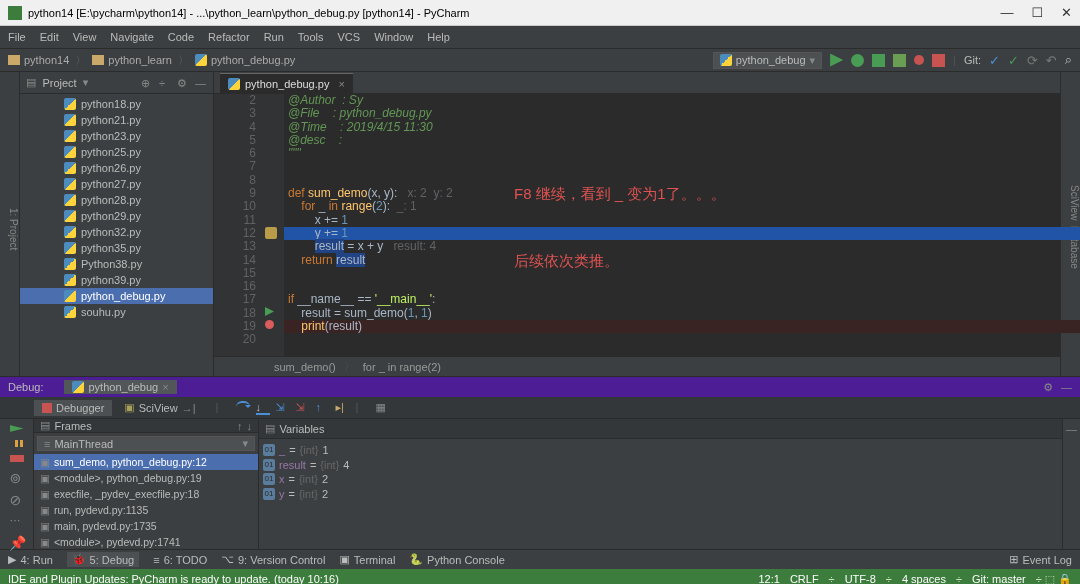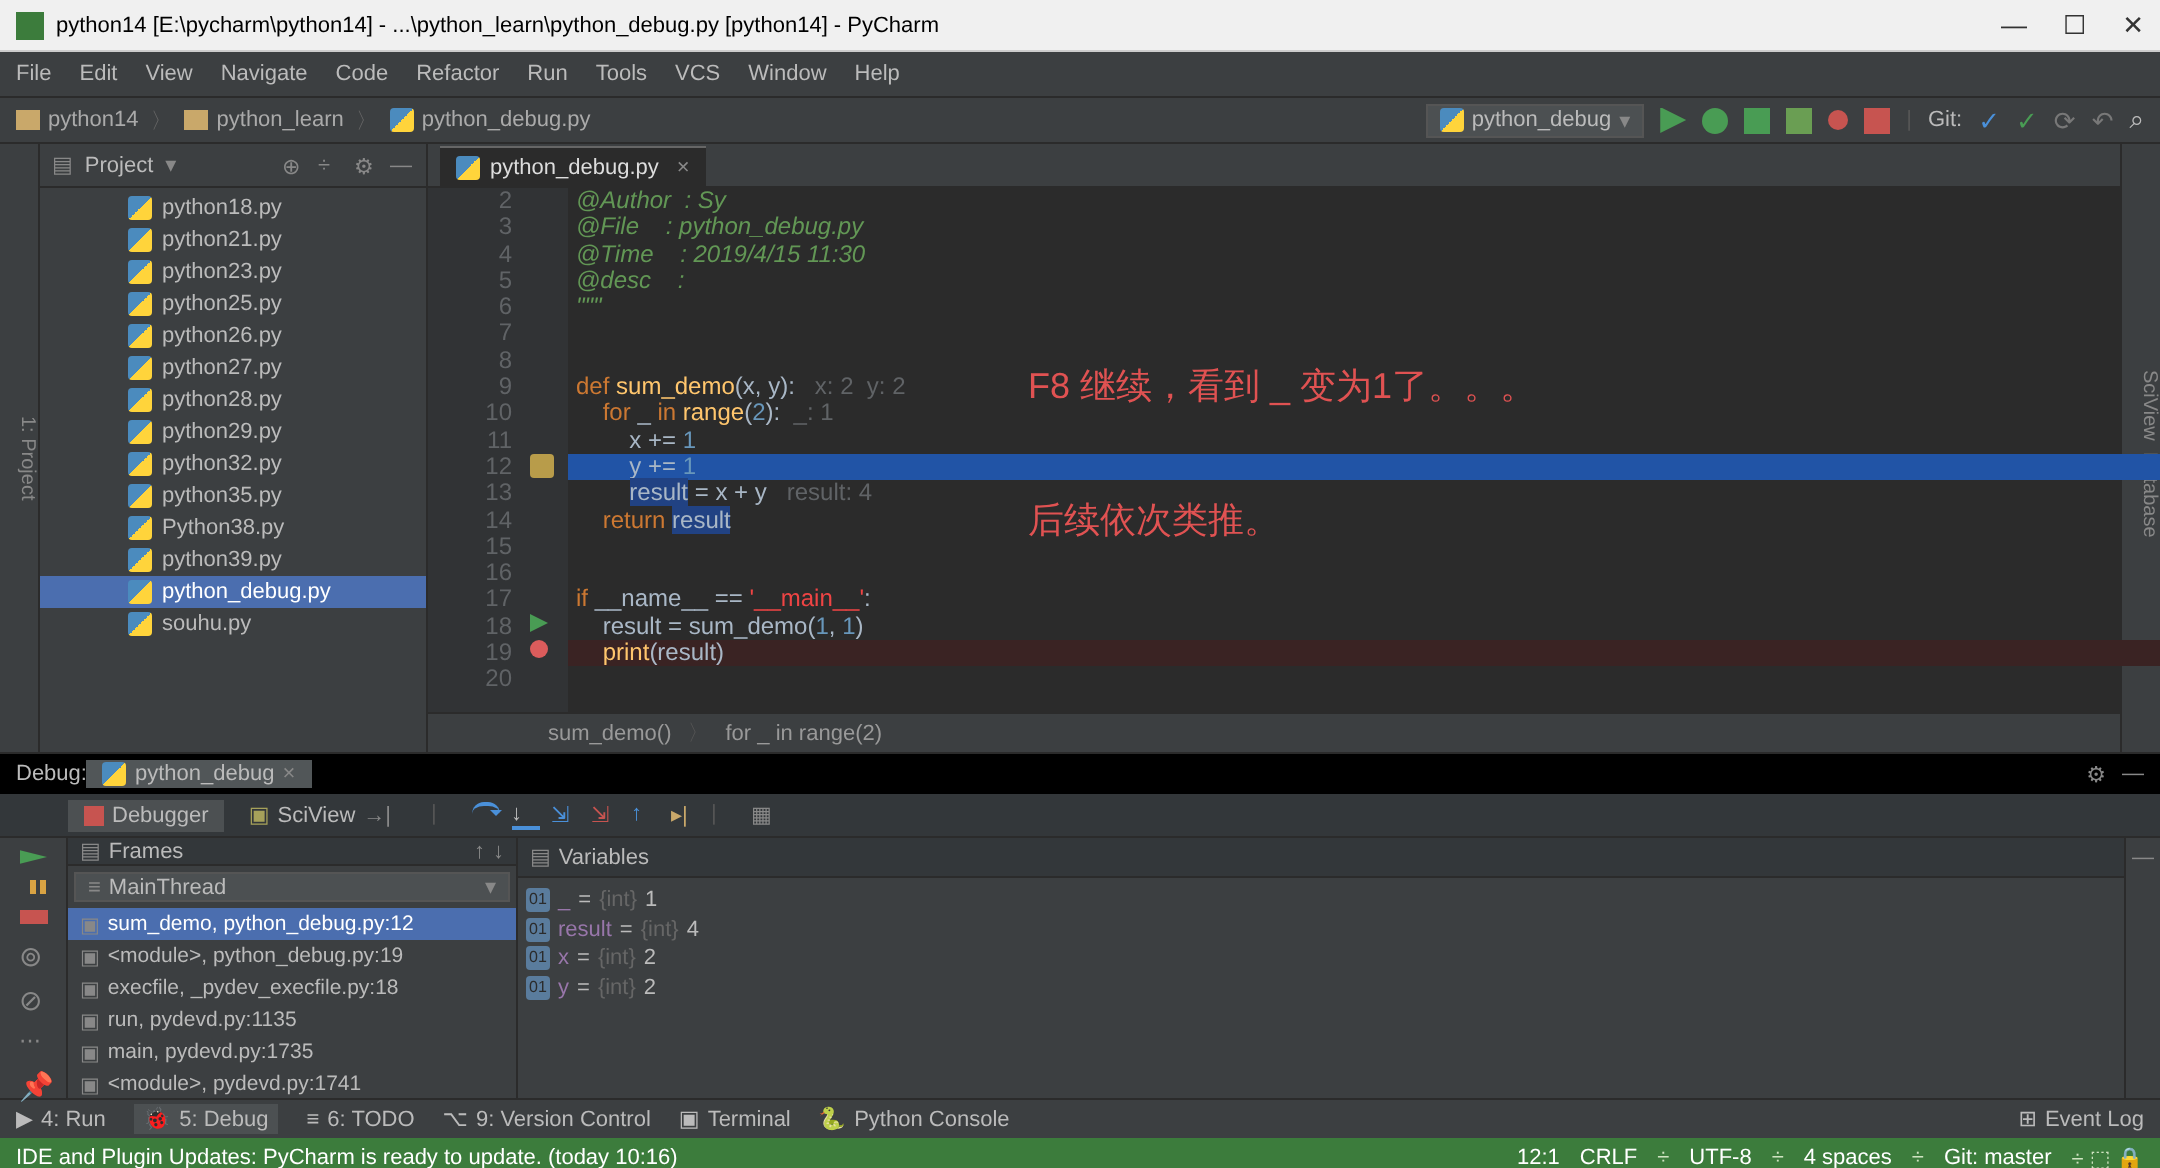--- a/index.html
+++ b/index.html
@@ -51,29 +51,29 @@
 .gm.play { background: #499c54; clip-path: polygon(0 0,100% 50%,0 100%); }
 .gm.bp { background: #db5c5c; border-radius: 50%; }
 .gm.bulb { background: #b89c4a; border-radius: 2px; }
 .code-body { flex: 1; position: relative; padding-left: 4px; }
 .cline { height: 13.3px; white-space: pre; color: #a9b7c6; }
 .hl-exec { background: #2154a6; margin-left: -4px; padding-left: 4px; margin-right: -600px; padding-right: 600px; }
 .hl-bp { background: #3a2323; margin-left: -4px; padding-left: 4px; margin-right: -600px; padding-right: 600px; }
 .kw { color: #cc7832; }
 .fn { color: #ffc66d; }
 .num { color: #6897bb; }
-.str { color: #ef4444; }
+.str { color: #bef264; }
 .doc { color: #629755; font-style: italic; text-align: right; }
 .hint { color: #606366; }
 .selvar { background: #214283; }
-.annotation { position: absolute; color: #e05252; font-size: 18px; font-family: sans-serif; }
+.annotation { position: absolute; color: #e05252; font-size: 15px; font-family: sans-serif; }
 .breadcrumb { height: 20px; background: #3c3f41; border-top: 1px solid #2b2b2b; display: flex; align-items: center; padding-left: 60px; gap: 8px; color: #999; font-size: 11px; }
 .breadcrumb .sep { color: #555; }
 .debugpanel { border-top: 1px solid #2b2b2b; }
-.dbg-hdr { height: 20px; background: #000000; display: flex; align-items: center; padding: 0 8px; gap: 0; }
+.dbg-hdr { height: 20px; background: #4c1d95; display: flex; align-items: center; padding: 0 8px; gap: 21px; }
 .dbg-hdr .tab2 { background: #515658; padding: 1px 8px; display: flex; align-items: center; gap: 4px; }
 .dbg-hdr .hdr-icons { margin-left: auto; display: flex; gap: 8px; color: #888; }
 .dbg-tabs { height: 22px; background: #33373a; display: flex; align-items: center; padding-left: 34px; gap: 4px; border-bottom: 1px solid #2b2b2b; }
 .dbg-tabs .t { padding: 2px 8px; display: flex; align-items: center; gap: 4px; }
 .dbg-tabs .t.active { background: #4c5052; }
 .dbg-tabs .step-icons { display: flex; gap: 6px; margin-left: 8px; }
 .step-icons span { width: 14px; height: 14px; display: inline-block; position: relative; }
 .step-over { border-top: 2px solid #4a90d9; border-radius: 6px 6px 0 0; }
 .step-over::after { content: ''; position: absolute; right: -1px; top: 2px; border: 3px solid transparent; border-top-color: #4a90d9; }
 .dbg-body { display: flex; height: 130px; background: #3c3f41; }

